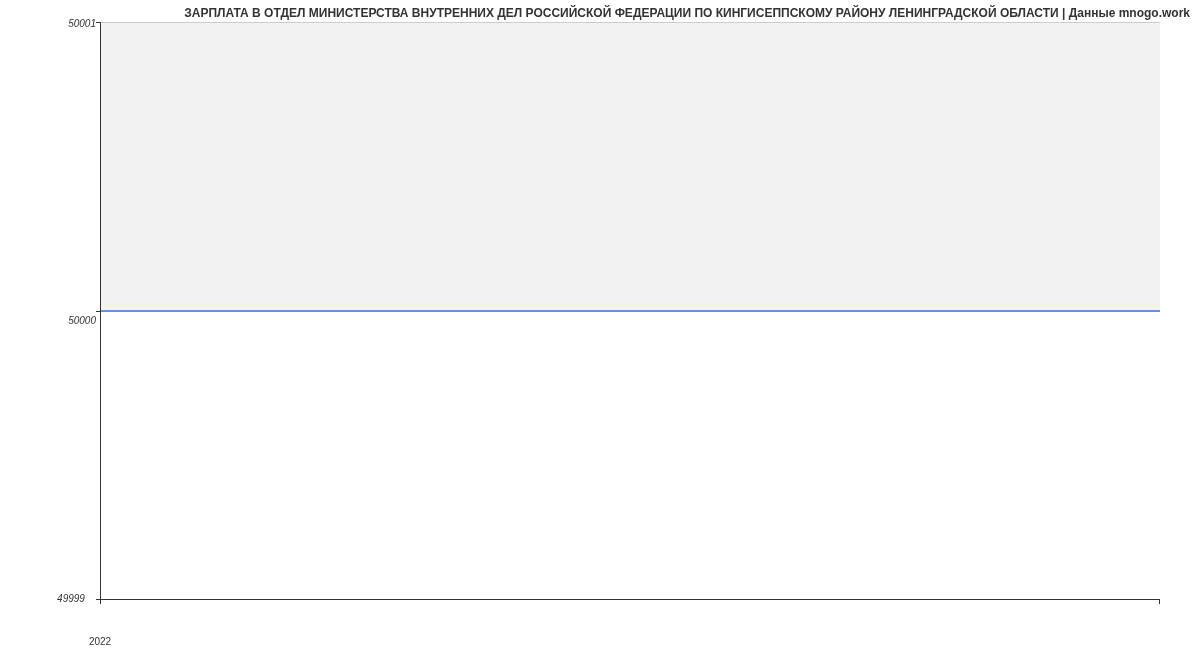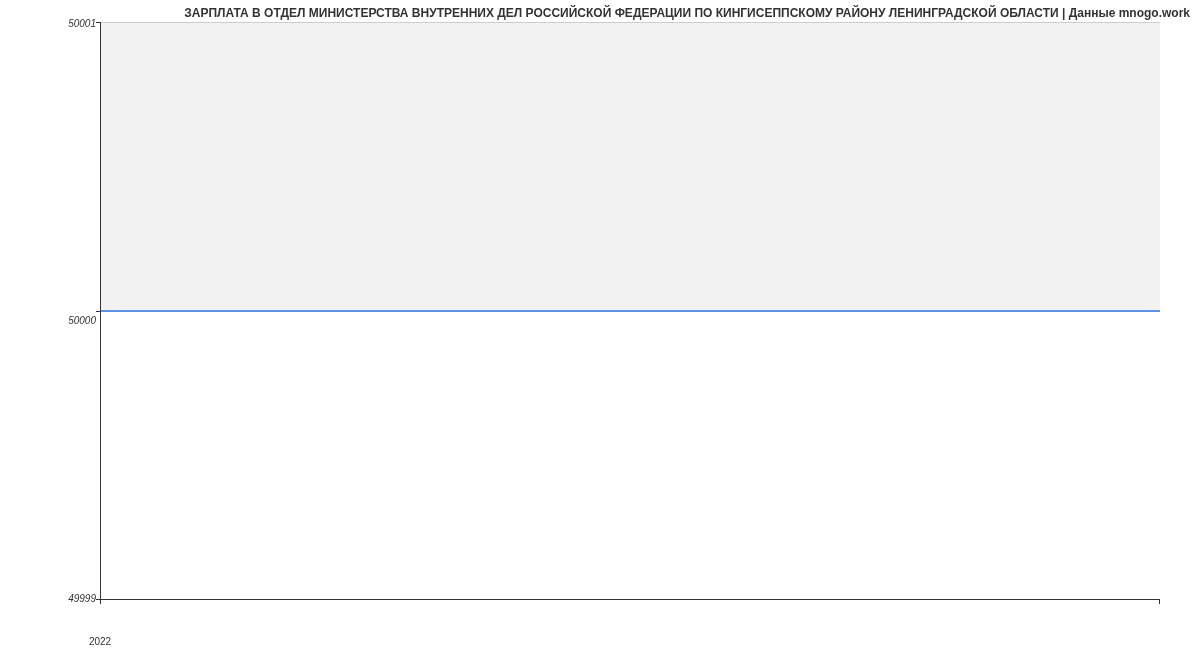--- a/index.html
+++ b/index.html
@@ -68,21 +68,21 @@
       right: 1104px;
       font-size: 10px;
       color: #333333;
       text-align: right;
       width: 50px;
       line-height: 10px;
       font-style: italic;
     }
     .ytick.top { top: 19px; }
     .ytick.mid { top: 316px; }
-    .ytick.bot { top: 594px; }
+    .ytick.bot { top: 594px; text-align: center; }
     .tick-mark-y {
       position: absolute;
       left: 96px;
       width: 4px;
       height: 1px;
       background: #333333;
     }
     .tick-mark-y.top { top: 22px; }
     .tick-mark-y.mid { top: 311px; }
     .tick-mark-y.bot { top: 599px; }

